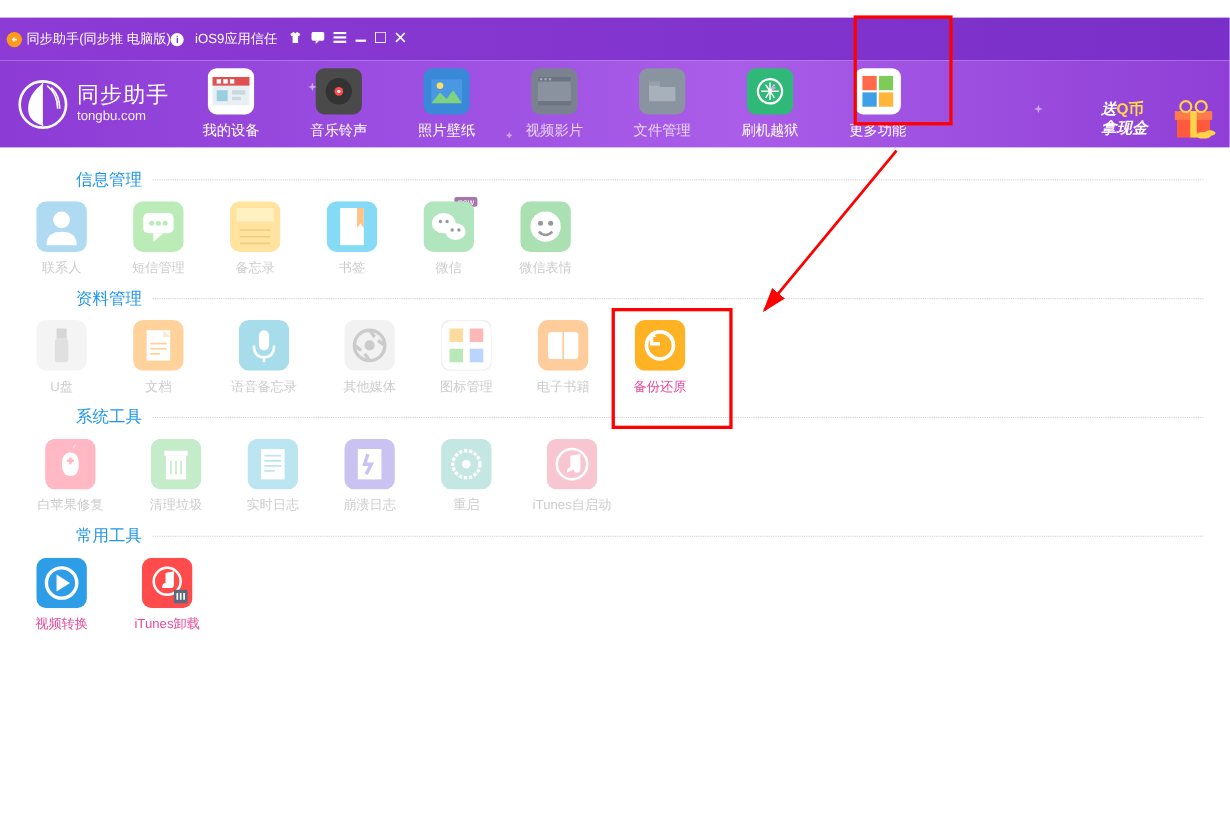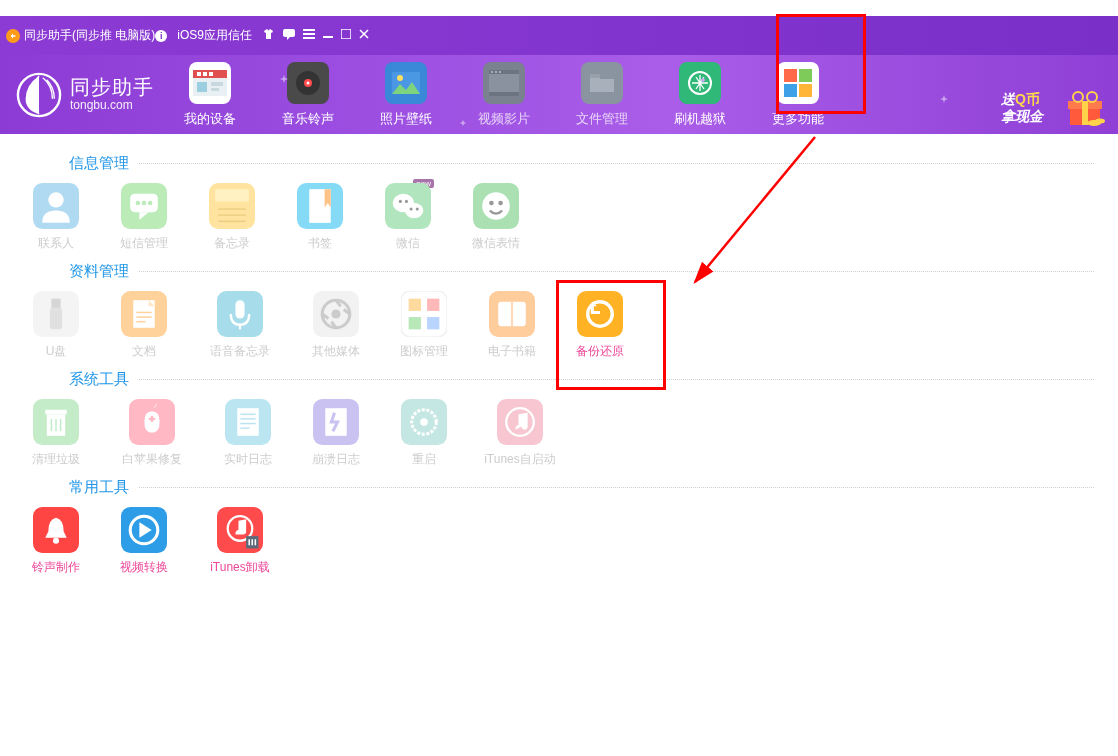--- a/index.html
+++ b/index.html
@@ -430,44 +430,44 @@
           <span class="cap">备份还原</span>
         </div>
       </div>
     </div>
     <div class="section">
       <div class="section-head">
         <span class="title">系统工具</span>
         <span class="line"></span>
       </div>
       <div class="grid">
+        <div class="grid-item faded wide">
+          <div class="ico">
+            <svg viewBox="0 0 30 30" width="46" height="46">
+              <rect width="30" height="30" rx="6" fill="#ff8a9e"></rect>
+              <path d="M15 8 Q10 8 10 15 Q10 22 15 22 Q20 22 20 15 Q20 8 15 8 M16 6 Q18 5 18 3" fill="#fff"></path>
+              <line x1="13" y1="13" x2="17" y2="13" stroke="#ff8a9e" stroke-width="1.5"></line>
+              <line x1="15" y1="11" x2="15" y2="15" stroke="#ff8a9e" stroke-width="1.5"></line>
+            </svg>
+          </div>
+          <span class="cap">白苹果修复</span>
+        </div>
         <div class="grid-item faded">
           <div class="ico">
             <svg viewBox="0 0 30 30" width="46" height="46">
               <rect width="30" height="30" rx="6" fill="#9ee0a4"></rect>
               <rect x="9" y="10" width="12" height="14" fill="#fff"></rect>
               <rect x="8" y="7" width="14" height="3" fill="#fff"></rect>
               <line x1="12" y1="13" x2="12" y2="21" stroke="#9ee0a4"></line>
               <line x1="15" y1="13" x2="15" y2="21" stroke="#9ee0a4"></line>
               <line x1="18" y1="13" x2="18" y2="21" stroke="#9ee0a4"></line>
             </svg>
           </div>
           <span class="cap">清理垃圾</span>
         </div>
-        <div class="grid-item faded wide">
-          <div class="ico">
-            <svg viewBox="0 0 30 30" width="46" height="46">
-              <rect width="30" height="30" rx="6" fill="#ff8a9e"></rect>
-              <path d="M15 8 Q10 8 10 15 Q10 22 15 22 Q20 22 20 15 Q20 8 15 8 M16 6 Q18 5 18 3" fill="#fff"></path>
-              <line x1="13" y1="13" x2="17" y2="13" stroke="#ff8a9e" stroke-width="1.5"></line>
-              <line x1="15" y1="11" x2="15" y2="15" stroke="#ff8a9e" stroke-width="1.5"></line>
-            </svg>
-          </div>
-          <span class="cap">白苹果修复</span>
-        </div>
         <div class="grid-item faded">
           <div class="ico">
             <svg viewBox="0 0 30 30" width="46" height="46">
               <rect width="30" height="30" rx="6" fill="#8fd7e8"></rect>
               <rect x="8" y="6" width="14" height="18" fill="#fff"></rect>
               <line x1="10" y1="10" x2="20" y2="10" stroke="#8fd7e8"></line>
               <line x1="10" y1="13" x2="20" y2="13" stroke="#8fd7e8"></line>
               <line x1="10" y1="16" x2="20" y2="16" stroke="#8fd7e8"></line>
               <line x1="10" y1="19" x2="16" y2="19" stroke="#8fd7e8"></line>
             </svg>
@@ -505,30 +505,20 @@
           <span class="cap">iTunes自启动</span>
         </div>
       </div>
     </div>
     <div class="section">
       <div class="section-head">
         <span class="title">常用工具</span>
         <span class="line"></span>
       </div>
       <div class="grid">
-        <div class="grid-item">
-          <div class="ico">
-            <svg viewBox="0 0 30 30" width="46" height="46">
-              <rect width="30" height="30" rx="6" fill="#ff4444"></rect>
-              <path d="M15 7 Q10 8 10 16 L8 20 L22 20 L20 16 Q20 8 15 7" fill="#fff"></path>
-              <circle cx="15" cy="22" r="2" fill="#fff"></circle>
-            </svg>
-          </div>
-          <span class="cap">铃声制作</span>
-        </div>
         <div class="grid-item">
           <div class="ico">
             <svg viewBox="0 0 30 30" width="46" height="46">
               <rect width="30" height="30" rx="6" fill="#2e9de8"></rect>
               <circle cx="15" cy="15" r="9" fill="none" stroke="#fff" stroke-width="2"></circle>
               <path d="M12 10 L20 15 L12 20 Z" fill="#fff"></path>
             </svg>
           </div>
           <span class="cap">视频转换</span>
         </div>

